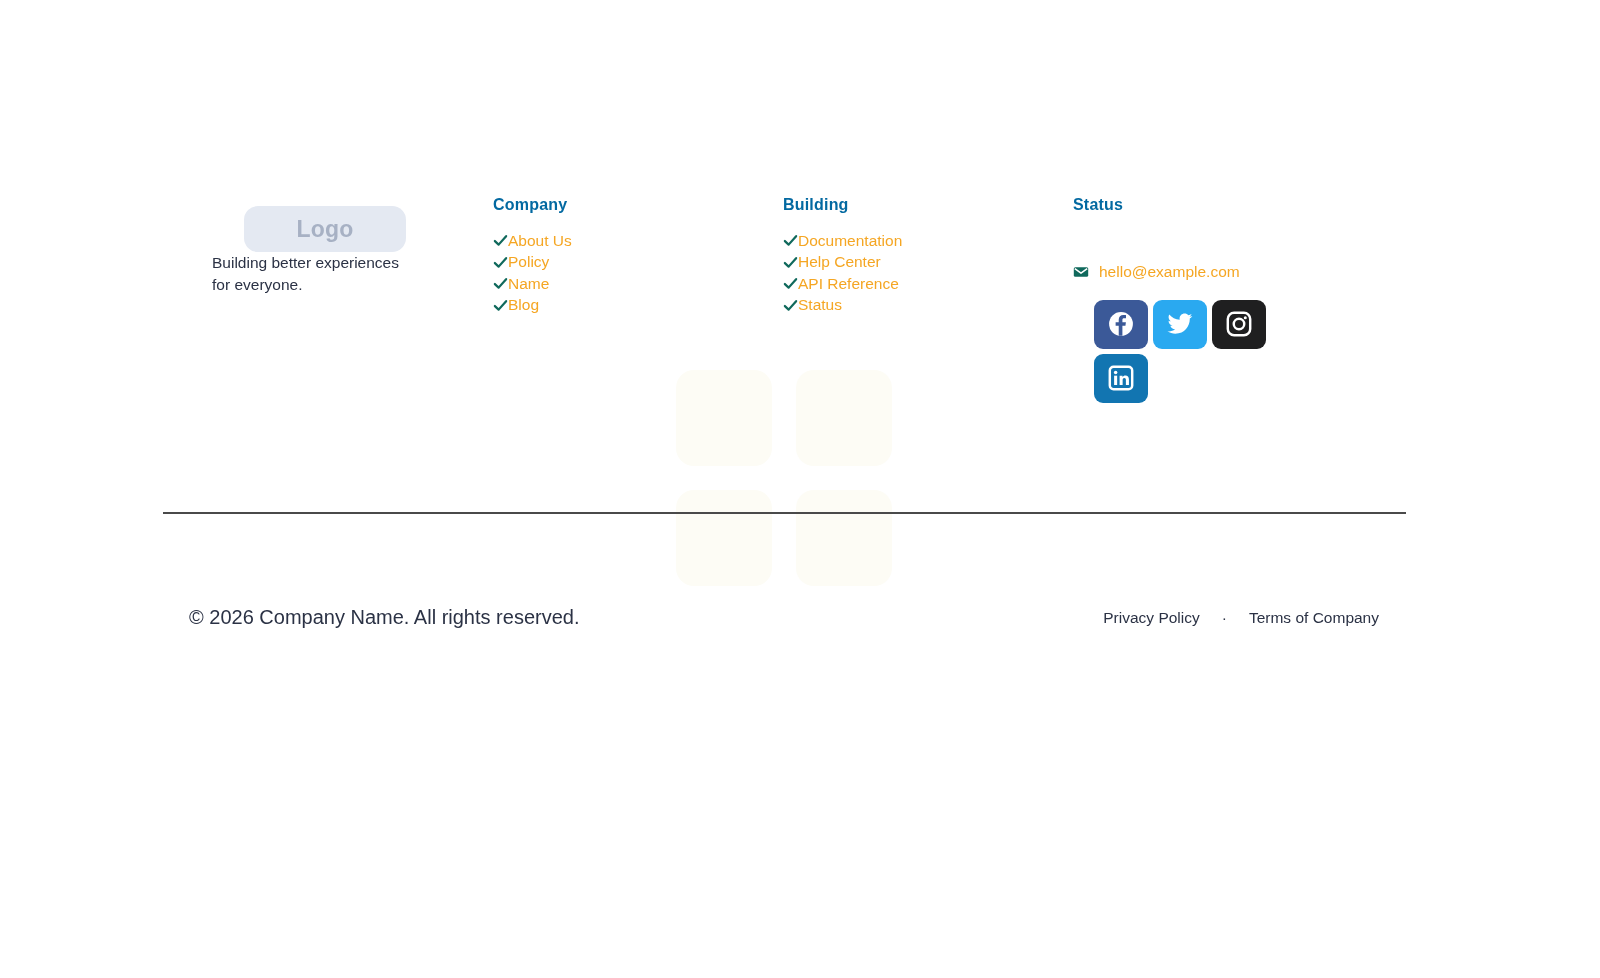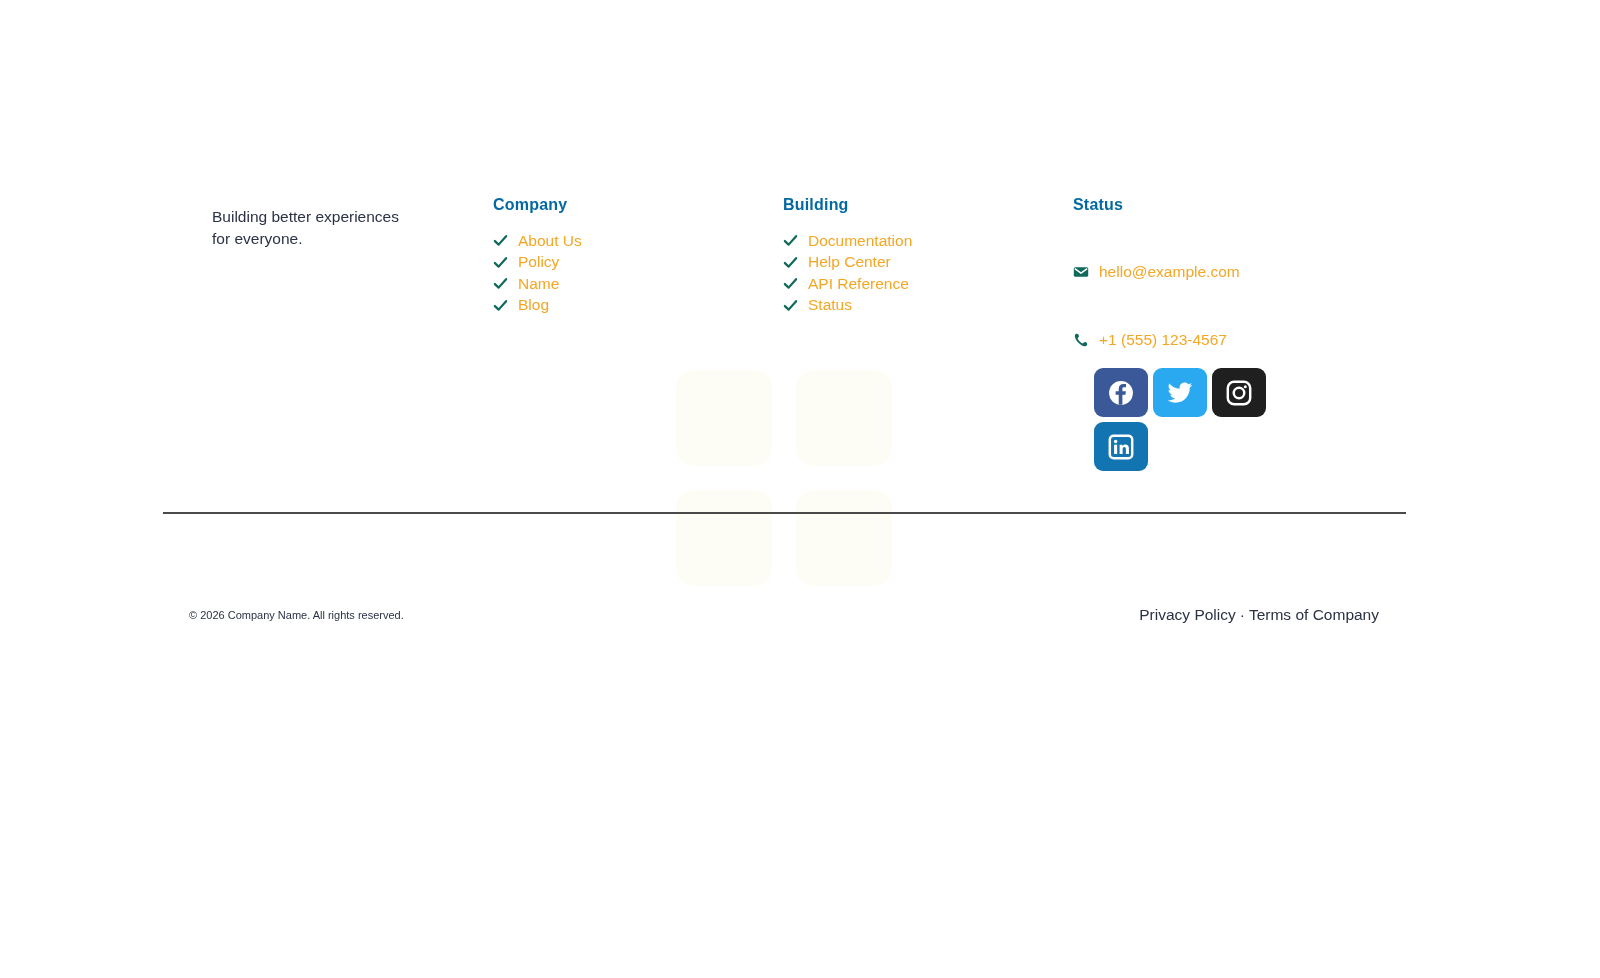--- a/index.html
+++ b/index.html
@@ -84,21 +84,20 @@
     color: #0369a1;
     letter-spacing: .2px;
     margin-bottom: 16px;
   }
 
   .link-list { list-style: none; }
 
   .link-item {
     display: flex;
     align-items: center;
-    gap: 10px;
     height: 21.5px;
     margin-bottom: 0px;
   }
 
   .check-icon {
     width: 15px;
     height: 15px;
     flex: 0 0 15px;
     display: block;
   }
@@ -163,30 +162,30 @@
   .bottom-bar {
     position: absolute;
     left: 163px;
     top: 606px;
     width: 1243px;
     display: flex;
     justify-content: space-between;
     align-items: center;
   }
   .copyright {
-    font-size: 11px;
+    font-size: 20px;
     color: #2b3245;
     margin-left: 26px;
   }
   .legal-links {
     font-size: 15.5px;
     color: #2b3245;
     display: flex;
     align-items: center;
-    gap: 4px;
+    gap: 22px;
     margin-right: 27px;
   }
   .legal-links a {
     color: #2b3245;
     text-decoration: none;
   }
   .legal-sep { color: #2b3245; }
 </style>
 </head>
 <body>
@@ -196,20 +195,23 @@
   <div class="bg-tiles">
     <div class="bg-tile"></div>
     <div class="bg-tile"></div>
     <div class="bg-tile"></div>
     <div class="bg-tile"></div>
   </div>
 
   <div class="footer-main">
 
     <div class="brand-col">
+      <div class="logo-box">
+        <span>Logo</span>
+      </div>
       <div class="tagline">Building better experiences for everyone.</div>
     </div>
 
     <div class="link-col">
       <div class="col-title">Company</div>
       <ul class="link-list">
         <li class="link-item">
           <span class="check-icon">
             <svg width="15" height="15" viewBox="0 0 16 16">
                 <path d="M2 8.6 L6 12.4 L14 3.4" stroke="#10695c" stroke-width="2.4" fill="none" stroke-linecap="round" stroke-linejoin="round"></path>
@@ -288,28 +290,20 @@
       <div class="contact-line">
         <span class="contact-icon">
           <svg width="16" height="16" viewBox="0 0 16 16">
             <rect x="0.8" y="3.2" width="14.4" height="9.6" rx="1.6" fill="#10695c"></rect>
             <path d="M1.8 4.6 L8 9.2 L14.2 4.6" stroke="#ffffff" stroke-width="1.5" fill="none" stroke-linejoin="round"></path>
           </svg>
         </span>
         <span class="contact-text">hello@example.com</span>
       </div>
 
-      <div class="contact-line">
-        <span class="contact-icon">
-          <svg width="16" height="16" viewBox="0 0 16 16">
-            <path d="M3.2 1.8 C4.6 1.4 5.4 2.2 5.8 3.6 C6.1 4.6 5.7 5.2 5.0 5.8 C4.6 6.2 4.7 6.8 5.3 7.8 C6.2 9.4 7.6 10.6 9.0 11.2 C9.7 11.5 10.2 11.3 10.6 10.8 C11.3 10.0 12.0 9.8 12.9 10.3 C14.1 11.0 14.6 11.8 14.0 13.0 C13.4 14.2 12.0 14.6 10.4 14.0 C6.6 12.6 3.0 8.8 2.0 5.2 C1.6 3.6 2.0 2.2 3.2 1.8 Z" fill="#10695c"></path>
-          </svg>
-        </span>
-        <span class="contact-text">+1 (555) 123-4567</span>
-      </div>
 
       <div class="social-row">
         <a class="social-tile" style="background:#3b5998">
           <span>
             <svg width="28" height="28" viewBox="0 0 24 24">
               <circle cx="12" cy="12" r="10.2" fill="#ffffff"></circle>
               <path d="M13.2 22.1 V13.5 h2.6 l0.4-3.0 h-3.0 V8.6 c0-0.87 0.24-1.46 1.49-1.46 h1.6 V4.45 c-0.28-0.04-1.23-0.12-2.34-0.12 -2.32 0-3.9 1.42-3.9 4.02 v2.15 H7.4 v3.0 h2.65 v8.6 z" fill="#3b5998"></path>
             </svg>
           </span>
         </a>

